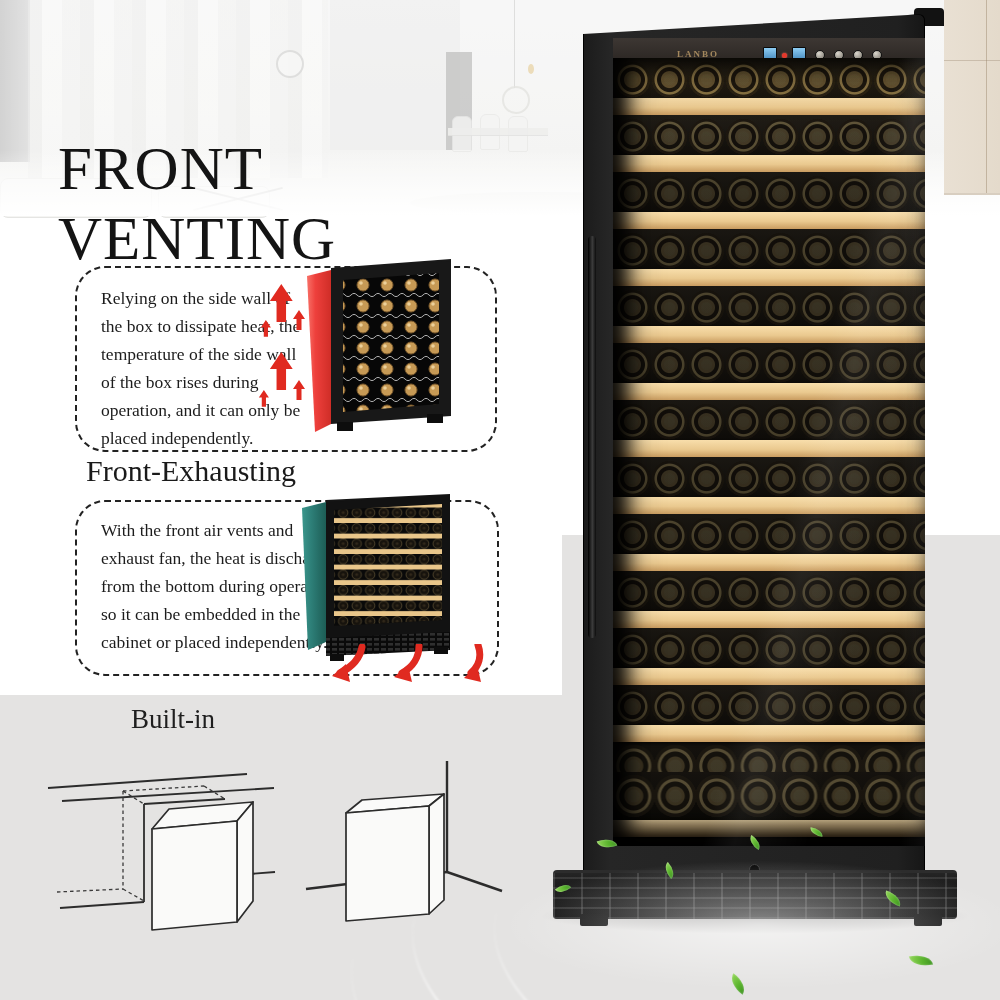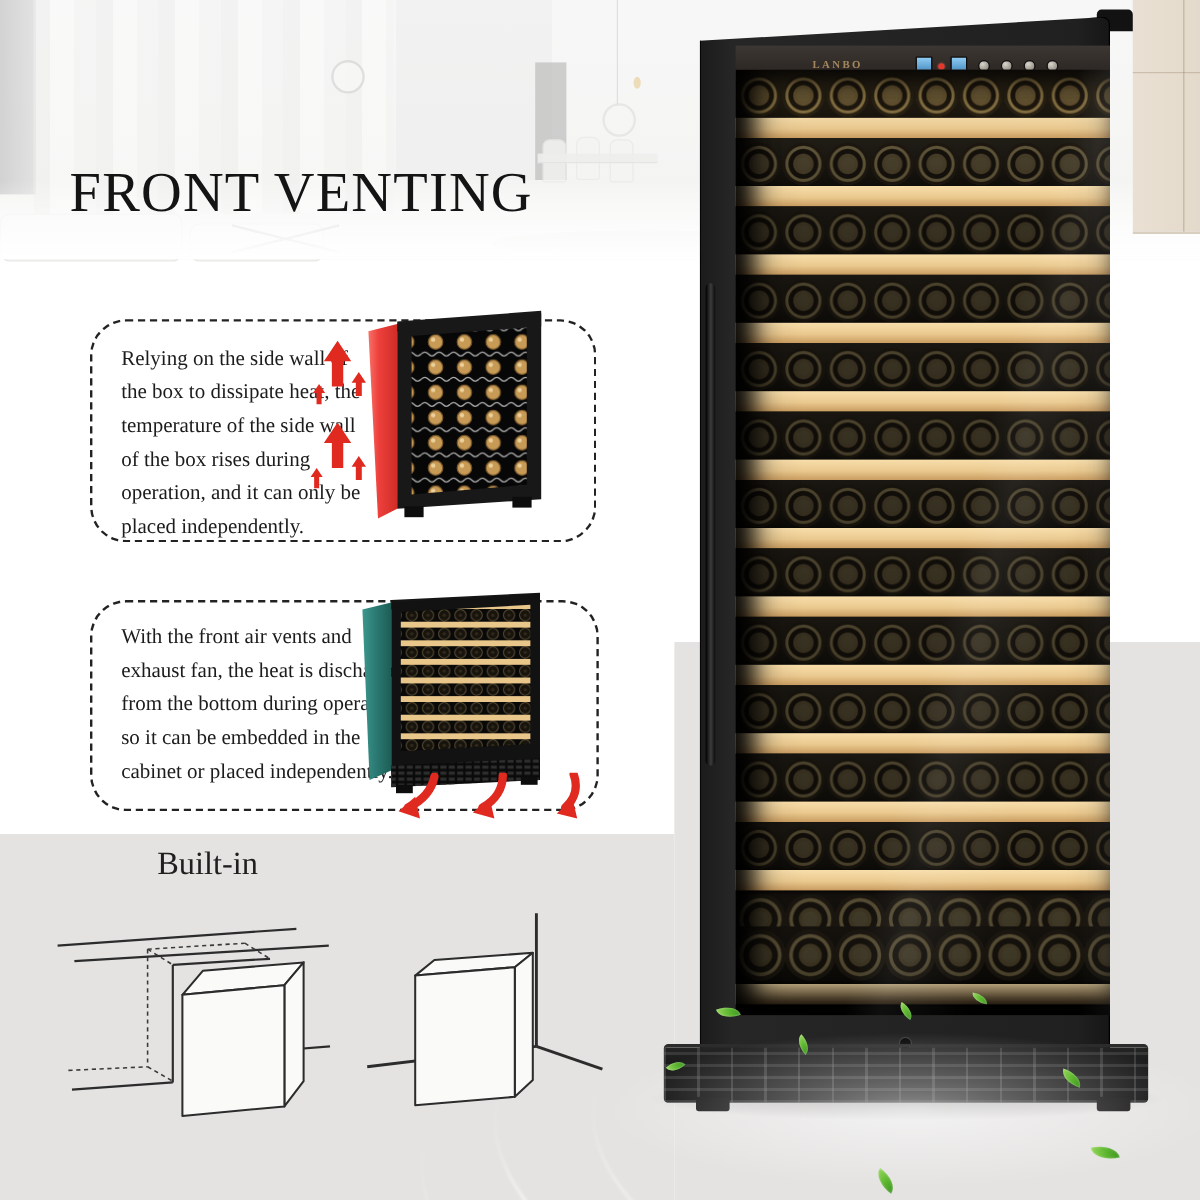--- a/index.html
+++ b/index.html
@@ -29,21 +29,21 @@
   .kitchen{left:944px;top:0;width:56px;height:193px;background:linear-gradient(90deg,#e9e0d3,#e4dacb);
     border-bottom:2px solid #d8cec0;}
   .kitchen i{position:absolute;left:42px;top:0;width:1px;height:193px;background:rgba(150,130,105,.45);}
   .kitchen b{position:absolute;left:0;top:60px;width:56px;height:1px;background:rgba(150,130,105,.35);}
 
   
   .gray-left{left:0;top:695px;width:562px;height:305px;background:var(--background-gray,#e4e3e2);}
   .gray-right{left:562px;top:535px;width:438px;height:465px;background:var(--background-gray,#e4e3e2);}
 
   
-  .title{left:58px;top:134px;width:480px;font-size:47px;letter-spacing:1px;color:#141414;}
+  .title{left:58px;top:134px;width:480px;font-size:61px;letter-spacing:1px;color:#141414;}
   .h2{font-size:30px;color:#1a1a1a;}
   .dash-box{border:2px dashed #222;border-radius:30px;}
   .body-txt{font-size:17.5px;line-height:1.6;color:#1c1c1c;}
   .inst-label{font-size:27px;color:#1f1f1f;}
 
   
   .cooler{left:562px;top:8px;width:386px;height:914px;}
   .hinge{left:352px;top:0;width:30px;height:18px;background:#121212;border-radius:4px 4px 0 0;}
   .frame{left:0;top:6px;width:342px;height:868px;background:linear-gradient(90deg,#1b1b1b,#262626 8%,#202020 92%,#161616);
     border-radius:6px;clip-path:polygon(0 20px,100% 0,100% 100%,0 100%);
@@ -168,20 +168,21 @@
     </defs>
     <polygon points="28,12 148,3 148,16 28,20" fill="#191919"></polygon>
     <polygon points="4,20 28,14 28,168 12,176" fill="url(#redG)"></polygon>
     <polygon points="28,14 148,5 148,160 28,168" fill="#181818"></polygon>
     <polygon points="40,24 136,17 136,148 40,156" fill="#070707"></polygon>
     <polygon points="40,24 136,17 136,148 40,156" fill="url(#corkP)"></polygon>
     <rect x="34" y="166" width="16" height="9" fill="#0d0d0d"></rect>
     <rect x="124" y="158" width="16" height="9" fill="#0d0d0d"></rect>
   </svg>
 
+  <div class="abs h2" style="left:86px;top:454px">Front-Exhausting</div>
   <div class="abs dash-box" style="left:75px;top:500px;width:420px;height:172px">
     <div class="body-txt" style="position:absolute;left:24px;top:14px;width:250px">With the front air vents and exhaust fan, the heat is discharged from the bottom during operation, so it can be embedded in the cabinet or placed independently.</div>
   </div>
   <svg class="abs" style="left:296px;top:492px" width="164" height="170" viewBox="0 0 164 170">
     <defs>
       <linearGradient id="tealG" x1="0" y1="0" x2="1" y2="0">
         <stop offset="0" stop-color="#3b978c"></stop>
           <stop offset=".4" stop-color="var(--panel-teal,#2d7e77)"></stop>
           <stop offset="1" stop-color="#1d5d55"></stop>
       </linearGradient>

